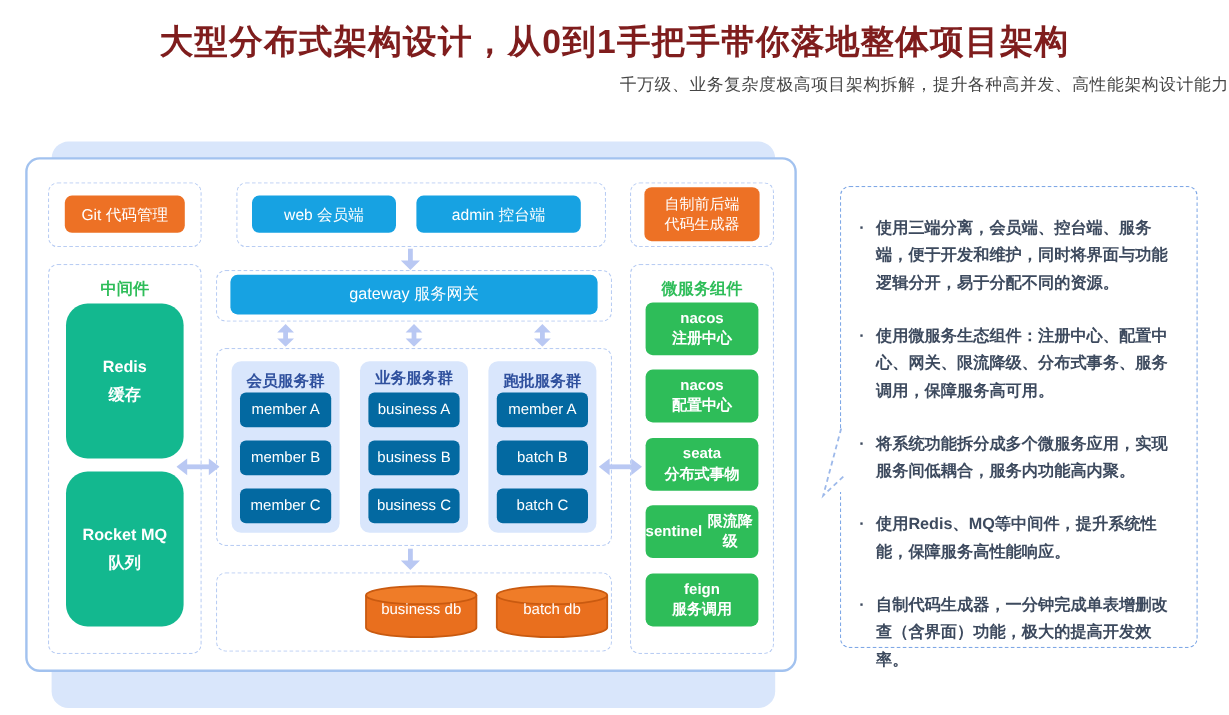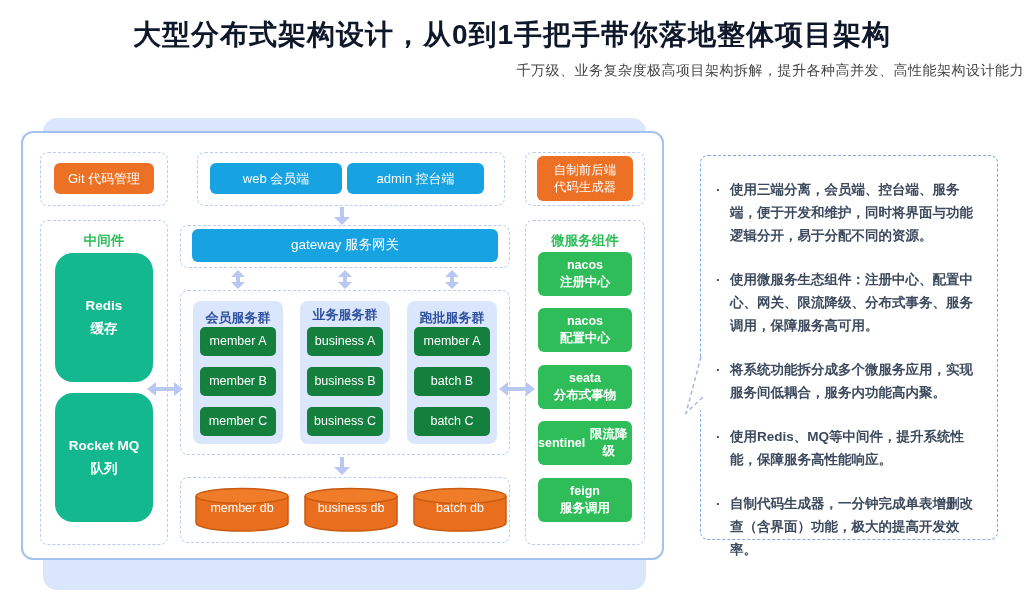--- a/index.html
+++ b/index.html
@@ -1,32 +1,32 @@
 <!DOCTYPE html>
 <html><head>
 <meta charset="utf-8">
 <style>
   * { margin:0; padding:0; box-sizing:border-box; }
   body { font-family:"Liberation Sans","DejaVu Sans",sans-serif; background:#fff; }
   #stage { position:relative; width:1024px; height:596px; background:#fff; overflow:hidden; }
 
   .abs { position:absolute; }
-  .title { width:100%; top:16px; text-align:center; font-size:28px; font-weight:bold; color:#0f172a; letter-spacing:1px; }
+  .title { width:100%; top:16px; text-align:center; font-size:28px; font-weight:bold; color:#7f1d1d; letter-spacing:1px; }
   .subtitle { width:100%; top:62px; text-align:right; font-size:14px; color:#454545; letter-spacing:0.5px; }
 
   .backdrop { background:#d9e6fb; border-radius:14px; }
   .maincard { background:#ffffff; border:2px solid #a2c2ef; border-radius:12px; }
 
   .dash { border:1.5px dashed #b9cdf3; border-radius:8px; }
 
   .btn { display:flex; align-items:center; justify-content:center; text-align:center;
          color:#fff; border-radius:6px; font-size:13px; font-weight:500; line-height:1.35; }
   .btn-orange { background:#ed7125; }
   .btn-sky    { background:#17a2e2; }
-  .btn-royal  { background:#15803d; border-radius:5px; font-size:12.5px; }
+  .btn-royal  { background:#0369a1; border-radius:5px; font-size:12.5px; }
   .btn-green  { background:#2ebd59; font-size:12.5px; font-weight:600; }
   .btn-teal   { background:#13b88f; font-size:13.5px; font-weight:600; line-height:1.7;border-radius:18px; }
 
   .glabel { text-align:center; color:#2ebd59; font-size:13.5px; font-weight:bold; }
   .gcard  { background:#d9e6fc; border-radius:8px; }
   .gtitle { text-align:center; color:#30519e; font-size:13px; font-weight:bold; }
 
   .cyl { }
   .cyl svg { position:absolute; left:0; top:0; }
   .cyl span { position:absolute; left:0; top:14px; width:100%; text-align:center;
@@ -46,21 +46,21 @@
   <div class="abs title">大型分布式架构设计，从0到1手把手带你落地整体项目架构</div>
   <div class="abs subtitle">千万级、业务复杂度极高项目架构拆解，提升各种高并发、高性能架构设计能力</div>
 
   <div class="abs backdrop" style="left:43px; top:118px; width:603px; height:472px;"></div>
   <div class="abs maincard" style="left:21px; top:131px; width:643px; height:429px;"></div>
 
   <div class="abs dash" style="left:40px; top:152px; width:128px; height:54px;"></div>
   <div class="abs btn btn-orange" style="left:54px; top:163px; width:100px; height:31px;">Git 代码管理</div>
 
   <div class="abs dash" style="left:197px; top:152px; width:308px; height:54px;"></div>
-  <div class="abs btn btn-sky" style="left:210px; top:163px; width:132px; height:31px;text-align:center;">web 会员端</div>
+  <div class="abs btn btn-sky" style="left:210px; top:163px; width:120px; height:31px;text-align:center;">web 会员端</div>
   <div class="abs btn btn-sky" style="left:347px; top:163px; width:137px; height:31px;">admin 控台端</div>
 
   <div class="abs dash" style="left:525px; top:152px; width:120px; height:54px;"></div>
   <div class="abs btn btn-orange" style="left:537px; top:156px; width:96px; height:45px; flex-direction:column; font-size:12.5px;">
     <span>自制前后端</span>
     <span>代码生成器</span>
   </div>
 
   <svg class="abs arrow" style="left:334px; top:207px;" width="16" height="18" viewBox="0 0 16 18">
     <rect x="6" y="0" width="4" height="11" fill="#b9c8f3"></rect>
@@ -131,27 +131,20 @@
     <polygon points="36,8 27,1 27,15" fill="#b9c8f3"></polygon>
   </svg>
 
   <svg class="abs arrow" style="left:334px; top:457px;" width="16" height="18" viewBox="0 0 16 18">
     <rect x="6" y="0" width="4" height="11" fill="#b9c8f3"></rect>
     <polygon points="0,10 16,10 8,18" fill="#b9c8f3"></polygon>
   </svg>
 
   <div class="abs dash" style="left:180px; top:477px; width:330px; height:66px;"></div>
 
-  <div class="abs cyl" style="left:194px; top:487px; width:96px; height:46px;">
-    <svg width="96" height="46" viewBox="0 0 96 46">
-      <path d="M2 9 L2 36 A46 8 0 0 0 94 36 L94 9" fill="#e96f1e" stroke="#c95a10" stroke-width="1.5"></path>
-      <ellipse cx="48" cy="9" rx="46" ry="7.5" fill="#ef7c28" stroke="#c95a10" stroke-width="1.5"></ellipse>
-    </svg>
-    <span>member db</span>
-  </div>
   <div class="abs cyl" style="left:303px; top:487px; width:96px; height:46px;">
     <svg width="96" height="46" viewBox="0 0 96 46">
       <path d="M2 9 L2 36 A46 8 0 0 0 94 36 L94 9" fill="#e96f1e" stroke="#c95a10" stroke-width="1.5"></path>
       <ellipse cx="48" cy="9" rx="46" ry="7.5" fill="#ef7c28" stroke="#c95a10" stroke-width="1.5"></ellipse>
     </svg>
     <span>business db</span>
   </div>
   <div class="abs cyl" style="left:412px; top:487px; width:96px; height:46px;">
     <svg width="96" height="46" viewBox="0 0 96 46">
       <path d="M2 9 L2 36 A46 8 0 0 0 94 36 L94 9" fill="#e96f1e" stroke="#c95a10" stroke-width="1.5"></path>

